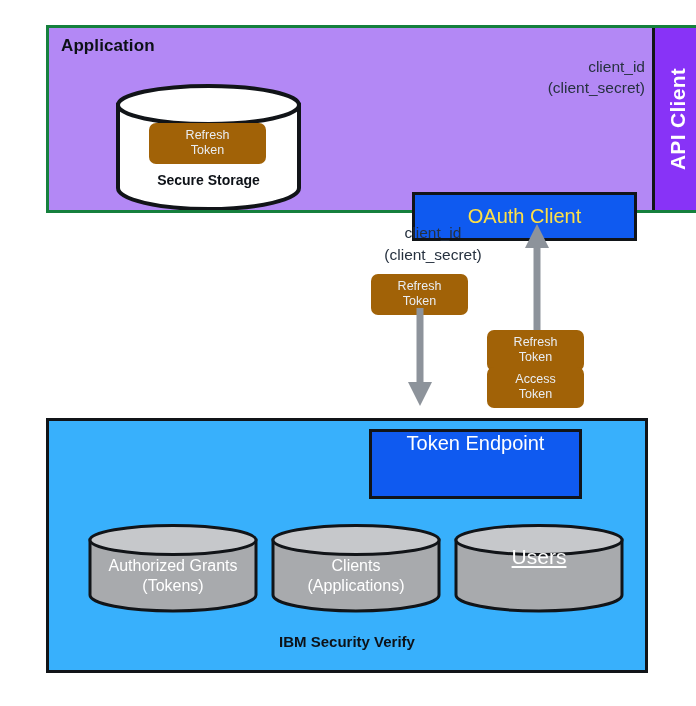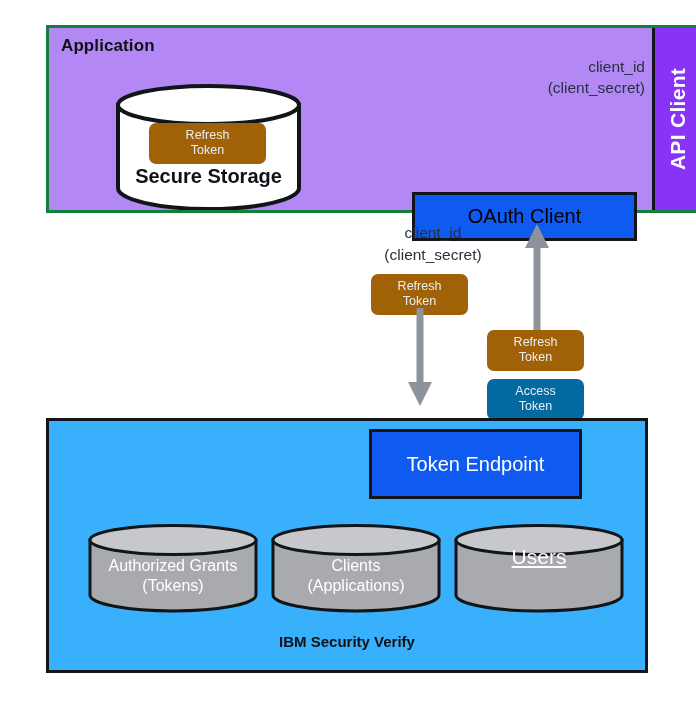--- a/index.html
+++ b/index.html
@@ -84,59 +84,59 @@
     width: 189px;
     height: 127px;
   }
   .cyl-svg { position: absolute; left: 0; top: 0; }
   .secure-storage-label {
     position: absolute;
     left: 0;
     right: 0;
     bottom: 22px;
     text-align: center;
-    font-size: 20px;
+    font-size: 14px;
     font-weight: bold;
     color: #0d1117;
   }
 
   
   .pill {
     position: absolute;
     border-radius: 7px;
     color: #e9edf2;
     text-align: center;
     font-size: 12.5px;
     line-height: 15px;
     padding: 5px 0 6px 0;
     box-sizing: border-box;
   }
   .pill-refresh { background: #a16207; }
-  .pill-access  { background: #0369a1; margin-top: 12px; }
+  .pill-access  { background: #a16207; }
 
   .storage-token {
     left: 35px;
     top: 40px;
     width: 117px;
   }
 
   
   .oauth-client {
     position: absolute;
     left: 363px;
     top: 164px;
     width: 225px;
     height: 49px;
     background: #0f5af0;
     border: 3px solid #111418;
     box-sizing: border-box;
     display: flex;
     align-items: center;
     justify-content: center;
-    color: #000000;
+    color: #fde047;
     font-size: 20px;
   }
 
   
   .mid-credentials {
     position: absolute;
     left: 357px;
     top: 222px;
     width: 152px;
     text-align: center;
@@ -176,21 +176,20 @@
   .token-endpoint {
     position: absolute;
     left: 320px;
     top: 8px;
     width: 213px;
     height: 70px;
     background: #0f5af0;
     border: 3px solid #111418;
     box-sizing: border-box;
     display: flex;
-    align-items: center;
     justify-content: center;
     color: #ffffff;
     font-size: 20px;
   }
   .isv-title {
     position: absolute;
     left: 0;
     right: 0;
     bottom: 20px;
     text-align: center;

